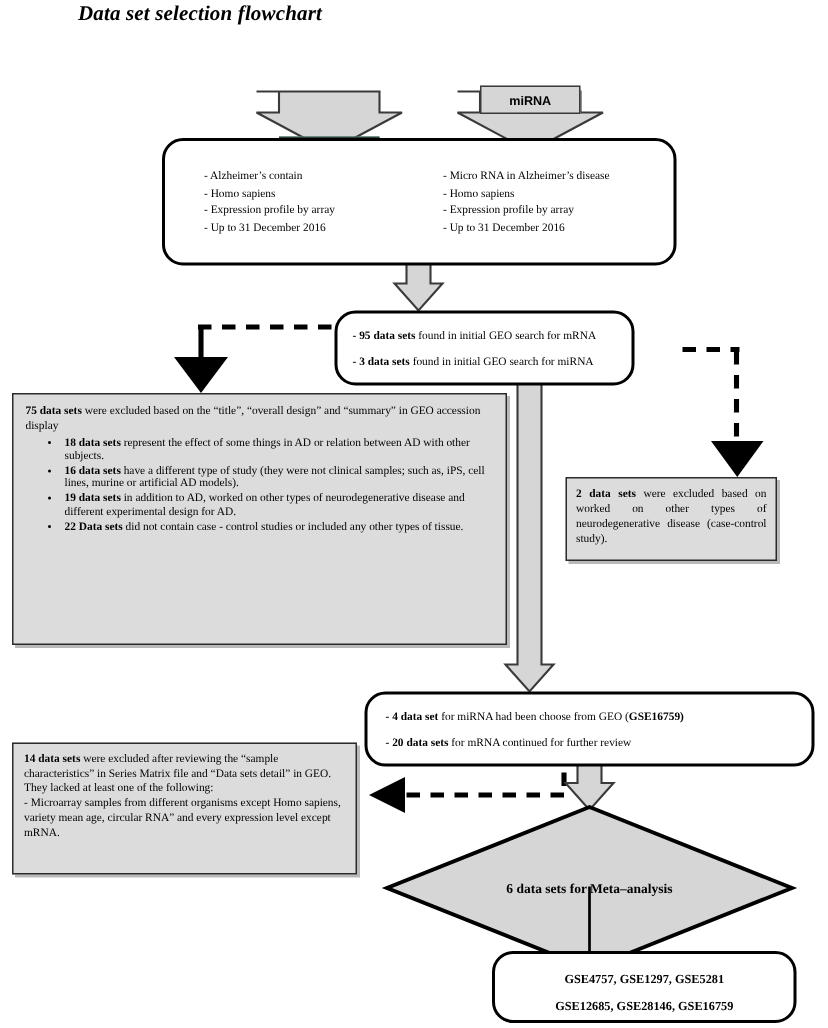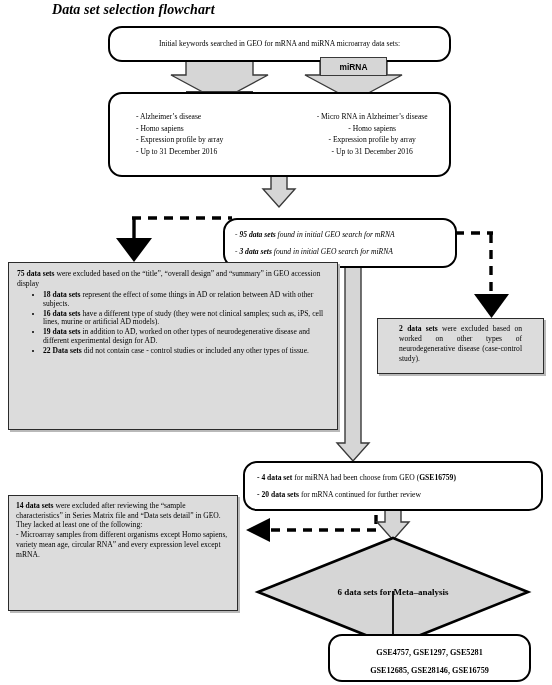--- a/index.html
+++ b/index.html
@@ -109,49 +109,46 @@
     </g>
 
     <g>
       <path d="M393,646 L393,648" stroke="#000" stroke-width="1.6" fill="none"></path>
       <line x1="393" y1="646" x2="393" y2="637" stroke="#000" stroke-width="0"></line>
       <path d="M393.5,645 L393.5,633" stroke="#000" stroke-width="0" fill="none"></path>
       <path d="M393,591 L393,645" stroke="#000" stroke-width="1.8" fill="none"></path>
     </g>
   </svg>
 
-  <div class="abs rbox" style="left:108px;top:26px;width:343px;height:36px;">
-    <div class="inner t ctr" style="padding:0 8px;">Initial keywords searched in GEO for mRNA and miRNA microarray data sets:</div>
-  </div>
 
   <div class="abs" style="left:186px;top:57px;width:67px;height:19px;background:#5eead4;border:1.4px solid #3a3a3a;display:flex;align-items:center;justify-content:flex-start;margin-top:34px;">
     <span style="font-family:'Liberation Sans',sans-serif;font-size:8.4px;font-weight:bold;">mRNA</span>
   </div>
   <div class="abs" style="left:320px;top:57px;width:67px;height:19px;background:#d6d6d6;border:1.4px solid #3a3a3a;display:flex;align-items:center;justify-content:center;">
     <span style="font-family:'Liberation Sans',sans-serif;font-size:8.4px;font-weight:bold;">miRNA</span>
   </div>
 
   <div class="abs rbox" style="left:108px;top:92px;width:343px;height:85px;">
     <div class="inner" style="display:flex;padding:5px 0 5px 0;">
       <div style="flex:0 0 47%;padding-left:26px;">
-        <div class="t" style="margin:3.6px 0;">- Alzheimer’s disease</div>
+        <div class="t" style="margin:3.6px 0;">- Alzheimer’s contain</div>
         <div class="t" style="margin:3.6px 0;">- Homo sapiens</div>
         <div class="t" style="margin:3.6px 0;">- Expression profile by array</div>
         <div class="t" style="margin:3.6px 0;">- Up to 31 December 2016</div>
       </div>
-      <div style="flex:1 1 auto;text-align:center;">
+      <div style="flex:1 1 auto;">
         <div class="t" style="margin:3.6px 0;">- Micro RNA in Alzheimer’s disease</div>
         <div class="t" style="margin:3.6px 0;">- Homo sapiens</div>
         <div class="t" style="margin:3.6px 0;">- Expression profile by array</div>
         <div class="t" style="margin:3.6px 0;">- Up to 31 December 2016</div>
       </div>
     </div>
   </div>
 
-  <div class="abs rbox" style="left:223px;top:218px;width:234px;height:50px;font-style:italic;">
+  <div class="abs rbox" style="left:223px;top:207px;width:200px;height:50px;">
     <div class="inner" style="padding:0 10px;">
       <div class="t" style="margin:4px 0 9px 0;">
         <span class="b">- 95 data sets</span><span> found in initial GEO search for mRNA</span>
       </div>
       <div class="t" style="margin:0 0 4px 0;">
         <span class="b">- 3 data sets</span><span> found in initial GEO search for miRNA</span>
       </div>
     </div>
   </div>
 
@@ -168,38 +165,38 @@
       </li>
       <li>
         <span class="b">19 data sets</span><span> in addition to AD, worked on other types of neurodegenerative disease and different experimental design for AD.</span>
       </li>
       <li>
         <span class="b">22 Data sets</span><span> did not contain case - control studies or included any other types of tissue.</span>
       </li>
     </ul>
   </div>
 
-  <div class="abs gbox" style="left:377px;top:318px;width:167px;height:56px;padding:5px 21px;">
+  <div class="abs gbox" style="left:377px;top:318px;width:141px;height:56px;padding:5px 6px;">
     <div class="t just" style="line-height:1.3;">
       <span class="b">2 data sets</span><span> were excluded based on worked on other types of neurodegenerative disease (case-control study).</span>
     </div>
   </div>
 
   <div class="abs rbox" style="left:243px;top:461px;width:300px;height:50px;">
     <div class="inner" style="padding:0 12px;">
       <div class="t" style="margin:4px 0 9px 0;">
         <span class="b">- 4 data set</span><span> for miRNA had been choose from GEO (</span><span class="b">GSE16759</span><span class="b">)</span>
       </div>
       <div class="t" style="margin:0 0 4px 0;">
         <span class="b">- 20 data sets</span><span> for mRNA continued for further review</span>
       </div>
     </div>
   </div>
 
-  <div class="abs gbox" style="left:8px;top:495px;width:230px;height:116px;padding:5px 7px;">
+  <div class="abs gbox" style="left:8px;top:495px;width:230px;height:88px;padding:5px 7px;">
     <div class="t" style="line-height:1.28;">
       <span class="b">14 data sets</span><span> were excluded after reviewing the “sample characteristics” in Series Matrix file and “Data sets detail” in GEO. They lacked at least one of the following:</span>
     </div>
     <div class="t" style="line-height:1.28;">- Microarray samples from different organisms except Homo sapiens, variety mean age, circular RNA” and every expression level except mRNA.</div>
   </div>
 
   <div class="abs" style="left:258px;top:583px;width:270px;height:18px;display:flex;align-items:center;justify-content:center;">
     <span style="font-size:9px;font-weight:bold;">6 data sets for Meta–analysis</span>
   </div>
 

